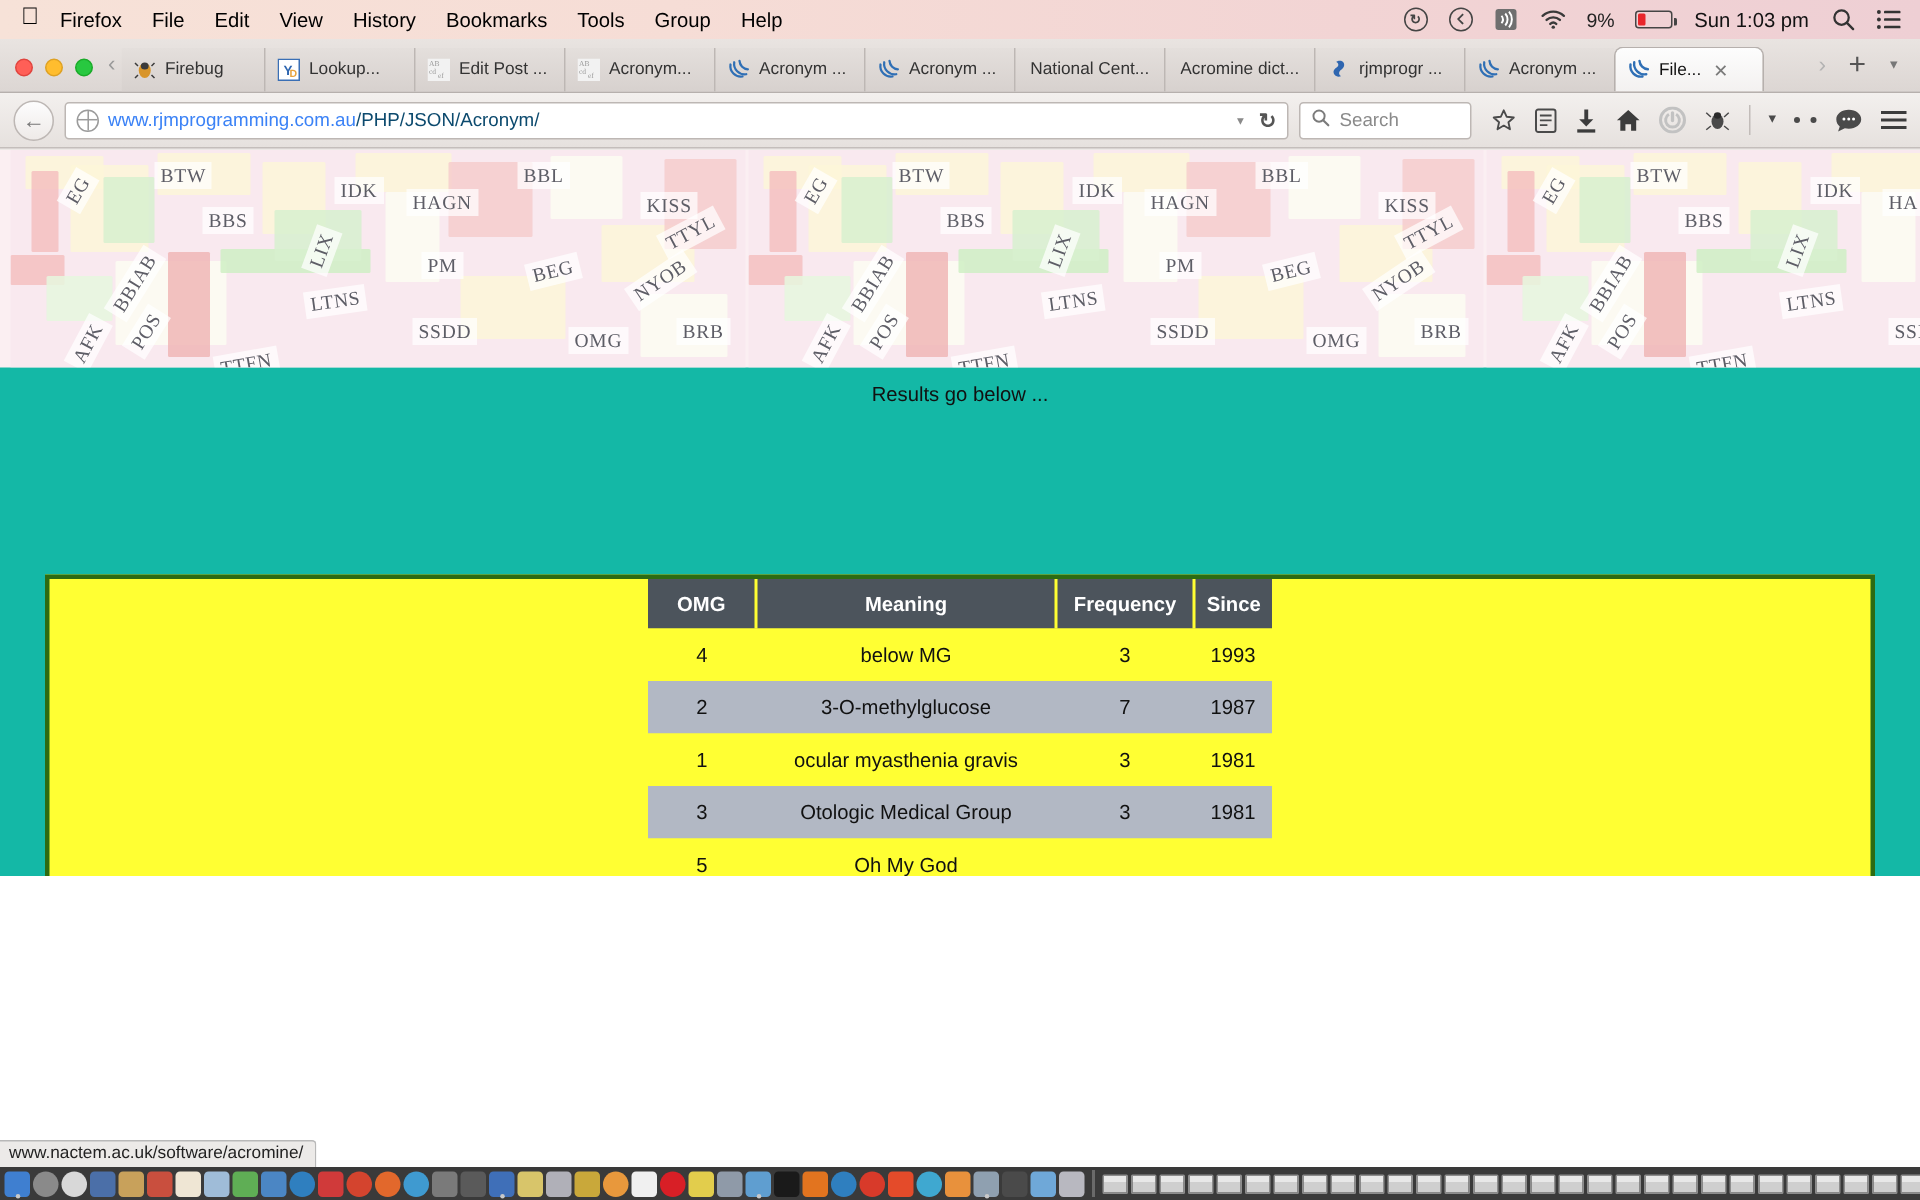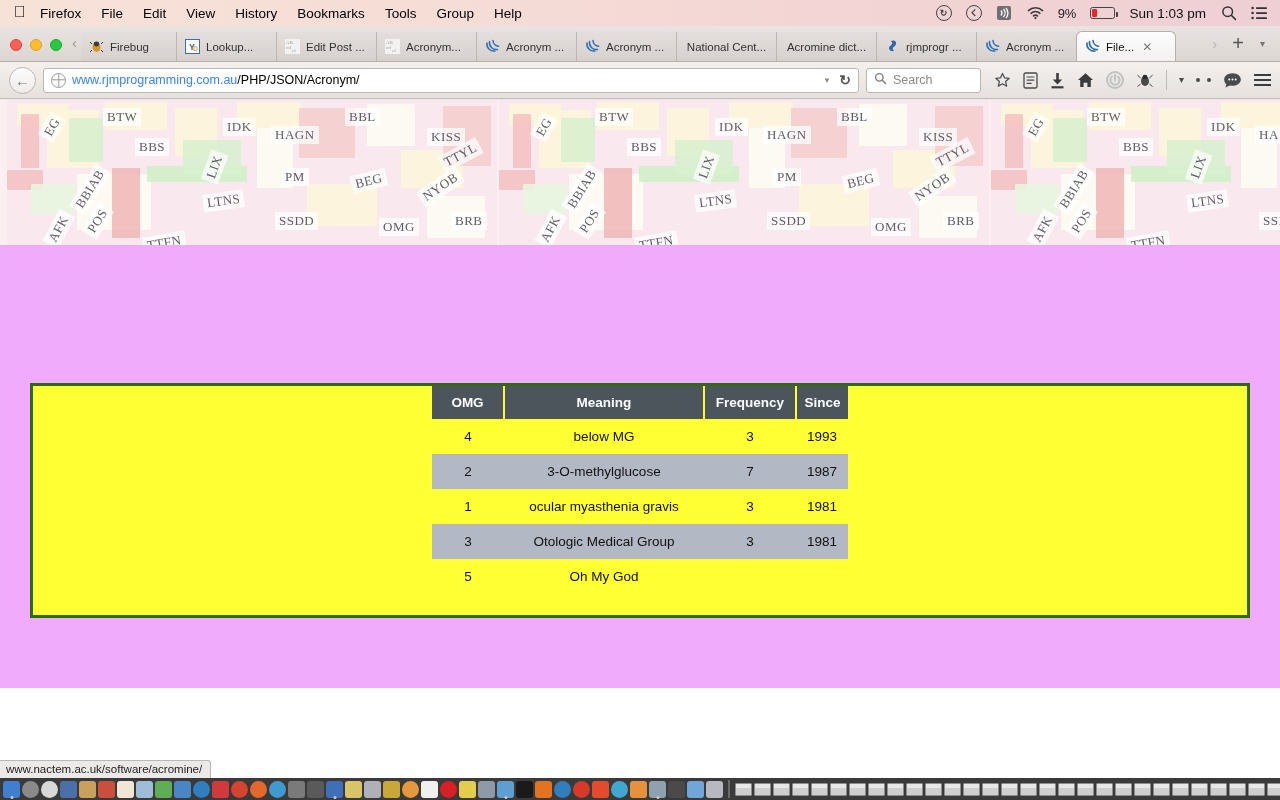--- a/index.html
+++ b/index.html
@@ -66,21 +66,21 @@
     border-bottom: 1px solid #b6b0ad;
   }
   .traffic { display: flex; align-items: center; gap: 8px; padding: 0 8px 10px 10px; }
   .tl { width: 12px; height: 12px; border-radius: 50%; }
   .tl.r { background: #ff5f57; border: 0.5px solid #e0443e; }
   .tl.y { background: #ffbd2e; border: 0.5px solid #dea123; }
   .tl.g { background: #28c840; border: 0.5px solid #1aab29; }
   .tabs-scroll-left {
     color: #9a9a9a; font-size: 15px; padding: 0 4px 10px 2px; user-select: none;
   }
-  .tabs { display: flex; align-items: flex-end; flex: 1; min-width: 0; overflow: hidden; }
+  .tabs { display: flex; align-items: center; flex: 1; min-width: 0; overflow: hidden; }
   .tab {
     position: relative;
     height: 29px; display: flex; align-items: center; gap: 6px;
     padding: 0 8px; min-width: 0;
     font-size: 11.5px; color: #333;
     background: linear-gradient(to bottom, #e4dfdc, #d7d1ce);
     border-left: 1px solid #bdb7b4;
     white-space: nowrap;
   }
   .tab:first-child { border-left: none; }
@@ -125,43 +125,43 @@
   }
   .urlbar .globe::before {
     content:""; position:absolute; left:50%; top:0; bottom:0; width:1.4px;
     background:#9b9b9b; transform:translateX(-50%);
   }
   .urlbar .globe::after {
     content:""; position:absolute; top:50%; left:0; right:0; height:1.4px;
     background:#9b9b9b; transform:translateY(-50%);
   }
   .url-host { color: #3b82f6; }
-  .url-path { color: #000000; }
+  .url-path { color: #0c4a6e; }
   .urlbar .urltext { flex: 1; overflow: hidden; white-space: nowrap; }
   .urlbar .drop { color: #8a8a8a; font-size: 9px; }
   .urlbar .reload { color: #555; font-size: 14px; font-weight: bold; padding-left: 4px; }
   .searchbar {
     width: 115px; height: 25px; background: #fff;
     border: 1px solid #bdb7b4; border-radius: 3px;
     display: flex; align-items: center; gap: 6px; padding: 0 7px;
     font-size: 12.5px; color: #8a8a8a;
   }
   .navicons { display: flex; align-items: center; gap: 12px; padding-left: 6px; color: #4a4a4a; }
   .navicons .ic { font-size: 15px; line-height: 1; display: inline-flex; }
   .vsep { width: 1px; height: 20px; background: #c2bcb9; }
   .dots { display: flex; gap: 7px; align-items: center; }
   .dots i { width: 4px; height: 4px; background: #4a4a4a; border-radius: 50%; display: block; }
   .hamburger { display: flex; flex-direction: column; gap: 3px; }
   .hamburger i { width: 17px; height: 2.2px; background: #3c3c3c; display: block; }
 
   
   .page {
     position: absolute; top: 100px; left: 0;
-    width: 1280px; height: 588px;
-    background: #f0abfc;
+    width: 1280px; height: 484px;
+    background: #14b8a6;
     overflow: hidden;
   }
   .hero {
     position: relative; height: 145px; width: 1280px;
     overflow: hidden;
     background-color: #fbeff2;
   }
   .tile {
     position: absolute; top: 0; width: 490px; height: 145px;
     overflow: hidden;
@@ -653,20 +653,21 @@
       <span class="acr" style="left:74px;top:112px;transform:rotate(-58deg)">POS</span>
       <span class="acr" style="left:32px;top:18px;transform:rotate(-60deg)">EG</span>
       <span class="acr" style="left:196px;top:92px;transform:rotate(-8deg)">LTNS</span>
       <span class="acr" style="left:268px;top:112px">SSI</span>
       <span class="acr" style="left:136px;top:134px;transform:rotate(-10deg)">TTFN</span>
     </div>
 
 
   </div>
 
+  <div class="results-note">Results go below ...</div>
 
   <div class="table-frame">
     <table class="results">
       <thead>
         <tr>
           <th class="col-a">OMG</th>
           <th class="col-b">Meaning</th>
           <th class="col-c">Frequency</th>
           <th class="col-d">Since</th>
         </tr>

